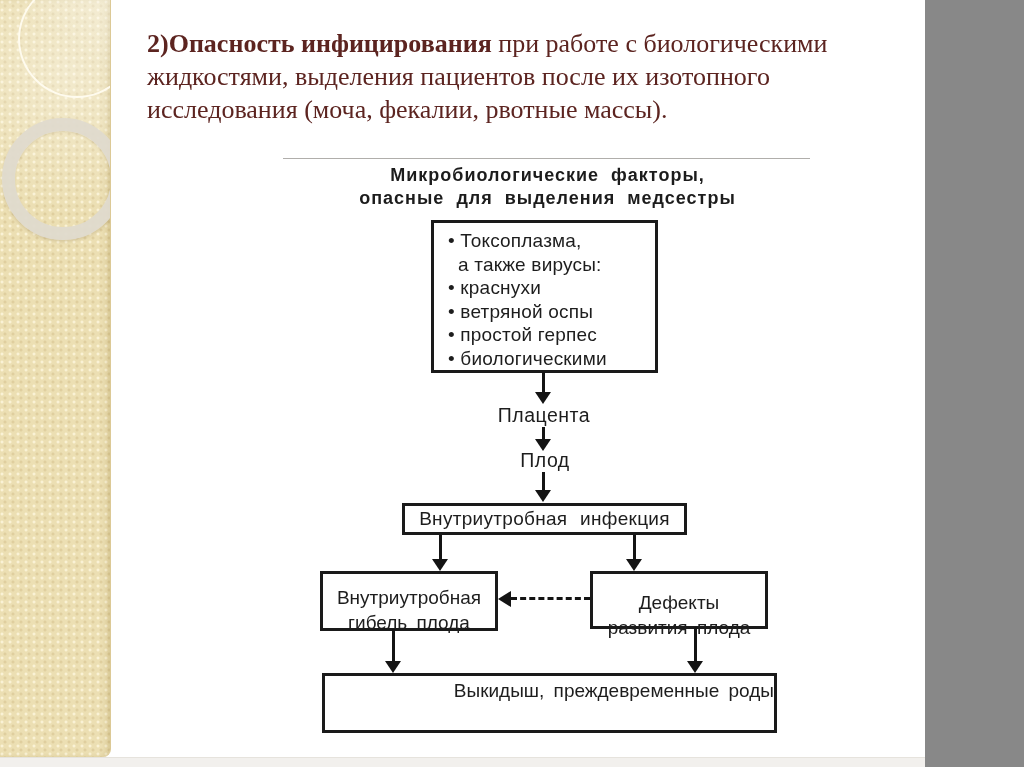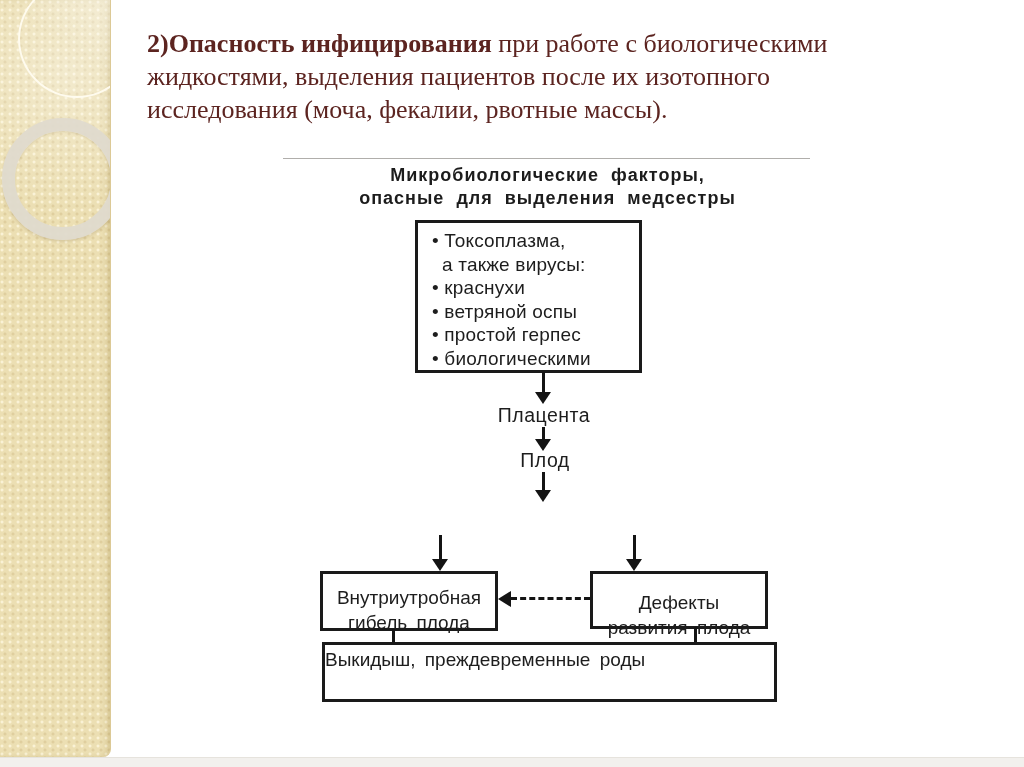--- a/index.html
+++ b/index.html
@@ -1,17 +1,17 @@
 <!DOCTYPE html>
 <html><head>
 <meta charset="utf-8">
 <style>
   html,body{margin:0;padding:0;background:#888;}
   .slide{
-    position:relative; width:1024px; height:767px; overflow:hidden;
+    position:relative; width:925px; height:767px; overflow:hidden;
     background:#ffffff;
     font-family:"Liberation Sans", sans-serif;
   }
   
   .sidebar{
     position:absolute; left:0; top:0; width:110px; height:757px;
     background-color:#ecdfb3;
     background-image:
       radial-gradient(circle at 2px 2px, rgba(255,248,225,0.75) 1px, rgba(255,248,225,0) 1.9px),
       radial-gradient(circle at 5px 6px, rgba(199,176,118,0.35) 1px, rgba(199,176,118,0) 1.9px);
@@ -56,21 +56,21 @@
     position:absolute; left:285px; top:164px; width:525px;
     text-align:center; font-size:18px; font-weight:bold; color:#1c1c1c;
     line-height:23px; letter-spacing:1px; word-spacing:6px;
   }
   .dbox{
     position:absolute; box-sizing:border-box;
     border:3px solid #1a1a1a; background:#fff; color:#1d1d1d;
     font-size:19px;
   }
   .factors{
-    left:415px; top:220px; width:227px; height:153px;
+    left:431px; top:220px; width:227px; height:153px;
     padding:6px 2px 0 14px; line-height:23.5px; letter-spacing:0.2px;
   }
   .factors .cont{padding-left:10px;}
   .dlabel{
     position:absolute; width:160px; text-align:center;
     font-size:19.5px; color:#1d1d1d; letter-spacing:0.5px;
   }
   .infection{
     left:402px; top:503px; width:285px; height:32px;
     display:flex; align-items:center; justify-content:center;
@@ -78,22 +78,22 @@
   }
   .death{
     left:320px; top:571px; width:178px; height:60px;
     text-align:center; line-height:25px; padding-top:11px; word-spacing:4px;
   }
   .defects{
     left:590px; top:571px; width:178px; height:58px;
     text-align:center; line-height:25px; padding-top:16px; word-spacing:4px;
   }
   .outcome{
-    left:322px; top:642px; width:455px; height:60px;
-    text-align:left; line-height:26px; padding-top:2px; word-spacing:4px;
+    left:322px; top:673px; width:455px; height:60px;
+    text-align:right; line-height:26px; padding-top:2px; word-spacing:4px;
   }
   
   .arw{position:absolute; width:16px;}
   .arw::before{
     content:""; position:absolute; left:50%; margin-left:-1.5px;
     top:0; bottom:9px; width:3px; background:#141414;
   }
   .arw::after{
     content:""; position:absolute; left:50%; margin-left:-8px; bottom:0;
     width:0; height:0; border-left:8px solid transparent;
@@ -147,20 +147,23 @@
   <div class="arw" style="left:535px; top:372px; height:32px;"></div>
 
   <div class="dlabel" style="left:464px; top:404px;">Плацента</div>
 
   <div class="arw" style="left:535px; top:427px; height:24px;"></div>
 
   <div class="dlabel" style="left:465px; top:449px;">Плод</div>
 
   <div class="arw" style="left:535px; top:472px; height:30px;"></div>
 
+  <div class="dbox infection">
+    <span>Внутриутробная инфекция</span>
+  </div>
 
   <div class="arw" style="left:432px; top:535px; height:36px;"></div>
   <div class="arw" style="left:626px; top:535px; height:36px;"></div>
 
   <div class="dbox death">
     <div>Внутриутробная</div>
     <div>гибель плода</div>
   </div>
 
   <div class="dash-arw" style="left:498px; top:592px; width:92px; height:14px;"></div>

